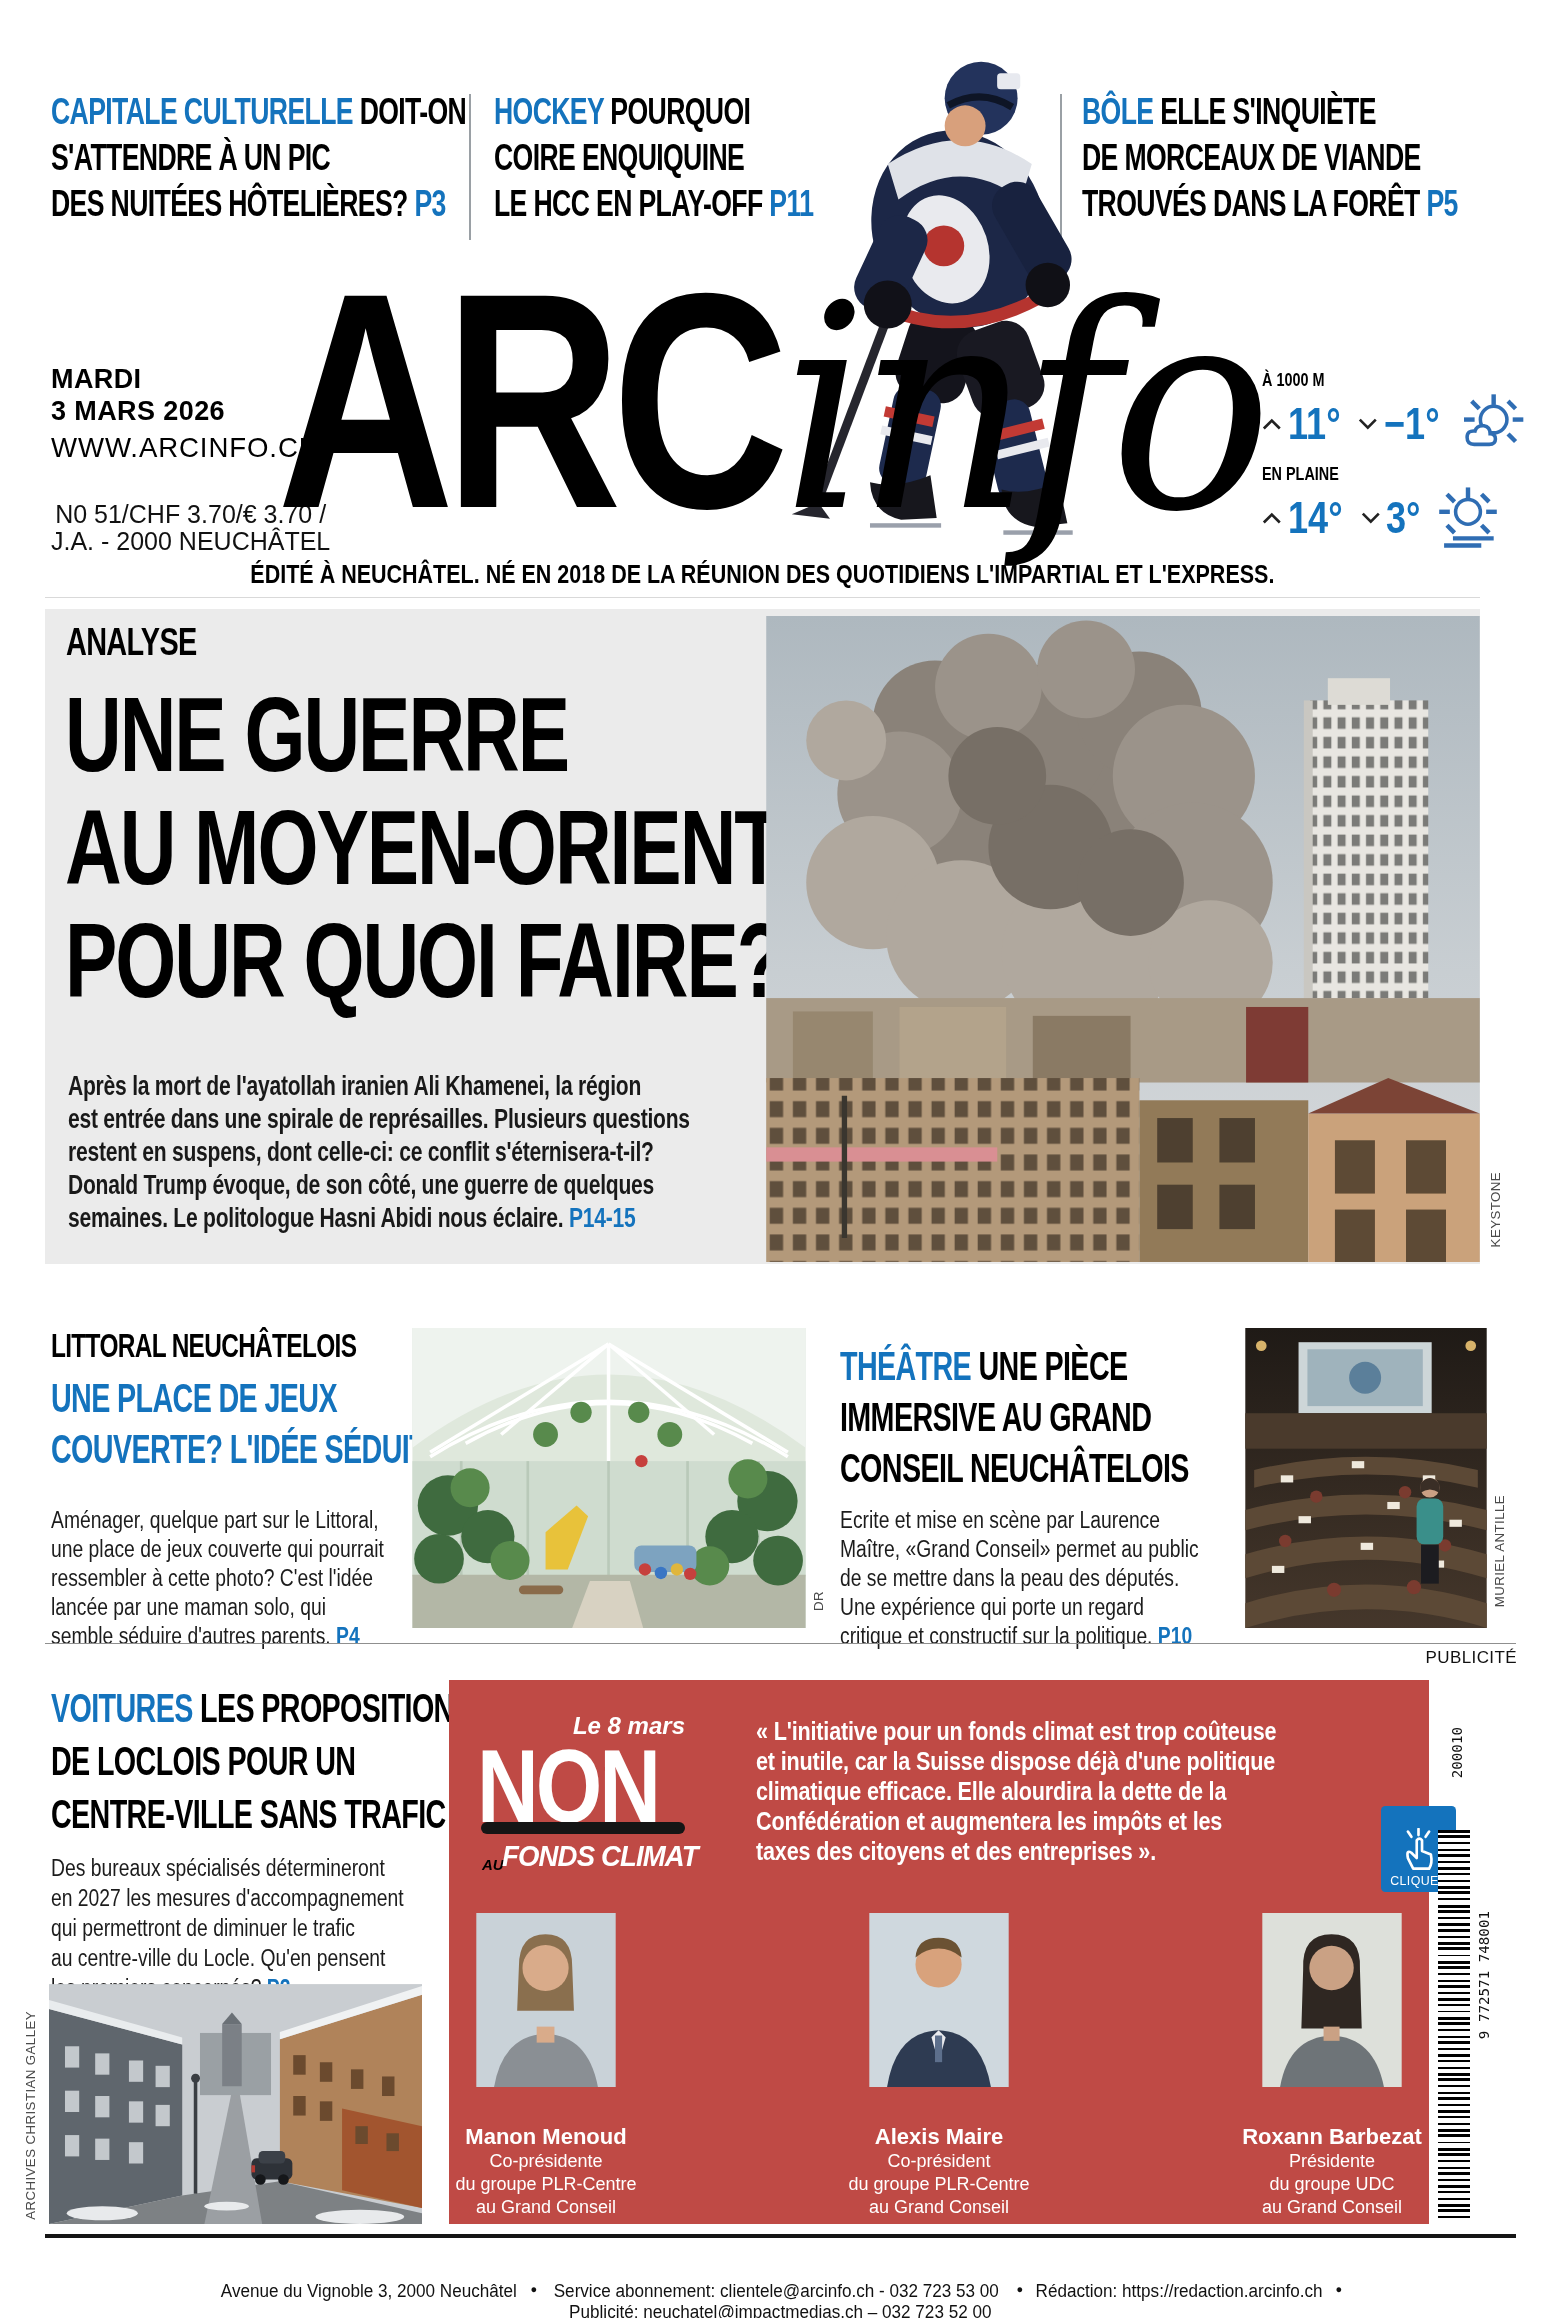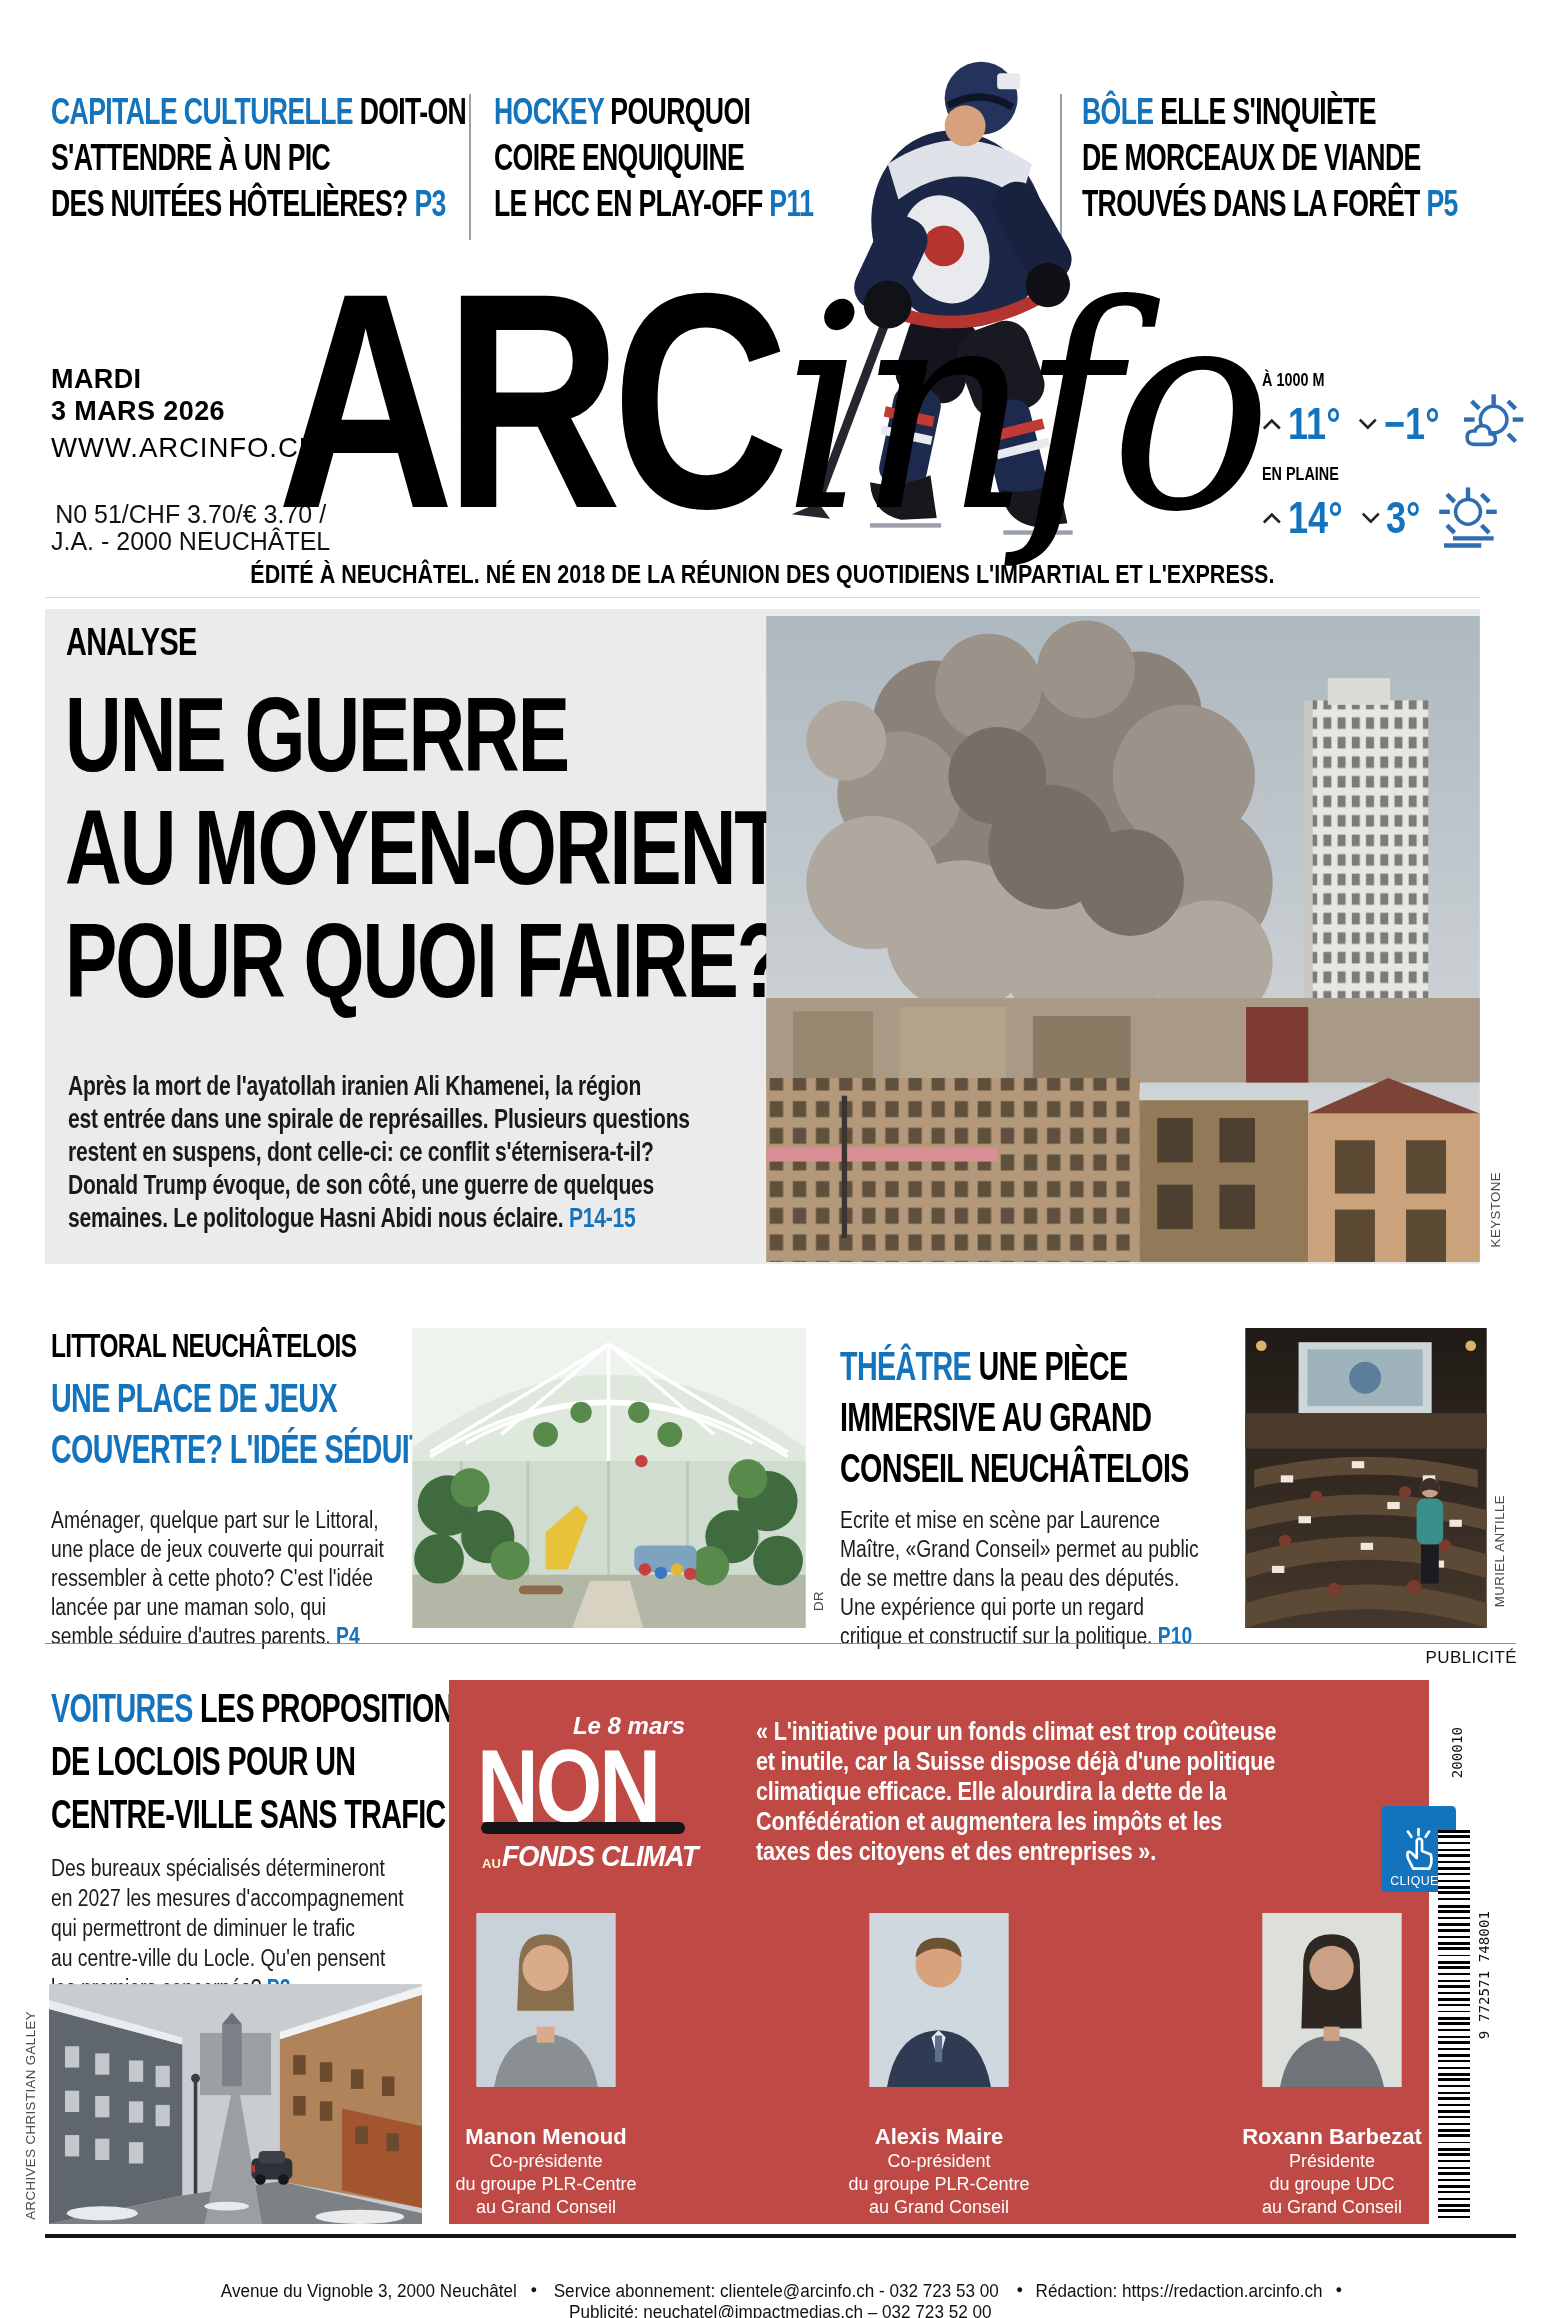--- a/index.html
+++ b/index.html
@@ -50,21 +50,21 @@
         font-size:13.3px;color:#4a4a4a;letter-spacing:0.4px;}
   .rule{position:absolute;background:#8f8f8f;height:0.9px;}
   .publabel{font-size:17px;letter-spacing:0.4px;color:#111;text-align:right;}
 
   
   .ad{background:#bf4a45;}
   .ad .le8{font-style:italic;font-weight:700;font-size:24px;color:#fff;text-align:right;}
   .ad .non{font-weight:700;font-size:103px;line-height:103px;letter-spacing:-3.6px;color:#fff;
            transform:scaleX(.83);transform-origin:0 0;white-space:nowrap;}
   .ad .bar{background:#151515;border-radius:7.1px;}
-  .ad .au{font-size:13px;font-weight:700;color:#fef9c3;}
+  .ad .au{font-size:15px;font-weight:700;font-style:italic;color:#000000;}
   .ad .fonds{font-size:29px;font-weight:700;font-style:italic;letter-spacing:-0.9px;color:#fff;
              transform:scaleX(.95);transform-origin:0 0;white-space:nowrap;}
   .qline{font-size:26px;font-weight:700;line-height:30px;letter-spacing:-0.2px;color:#fff;
          white-space:nowrap;transform:scaleX(.83);transform-origin:0 0;}
   .cliquez{background:#1473bd;border-radius:4.4px;display:flex;flex-direction:column;
            align-items:center;justify-content:flex-end;padding-bottom:4.4px;cursor:pointer;}
   .cliquez .cl-label{color:#fff;font-size:12.4px;letter-spacing:0.4px;}
   .people{display:flex;justify-content:space-between;}
   .person{width:140px;display:flex;flex-direction:column;align-items:center;}
   .pname{font-weight:700;font-size:22px;color:#fff;margin-top:37px;white-space:nowrap;}

